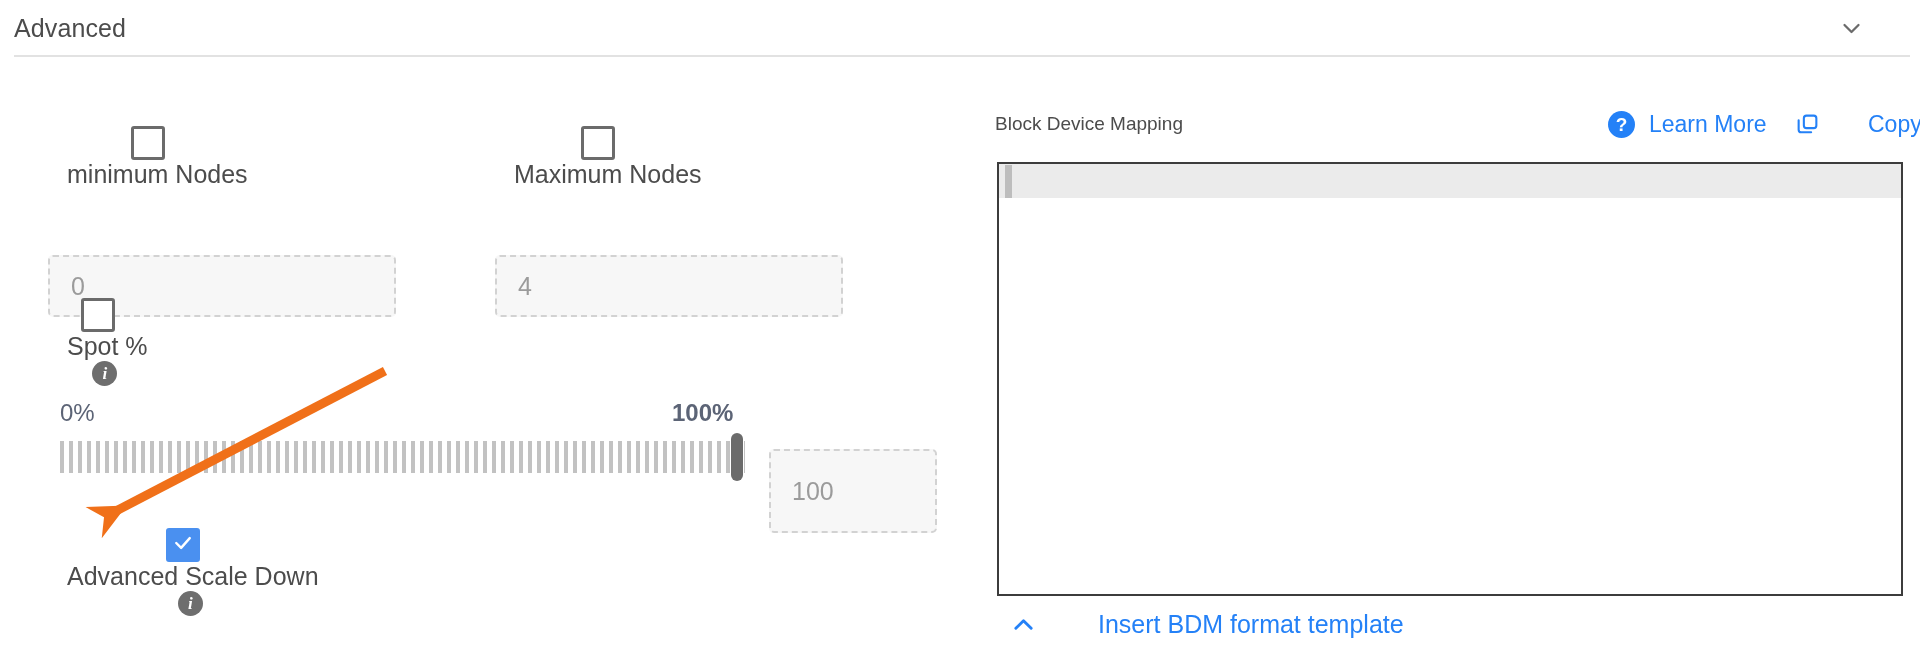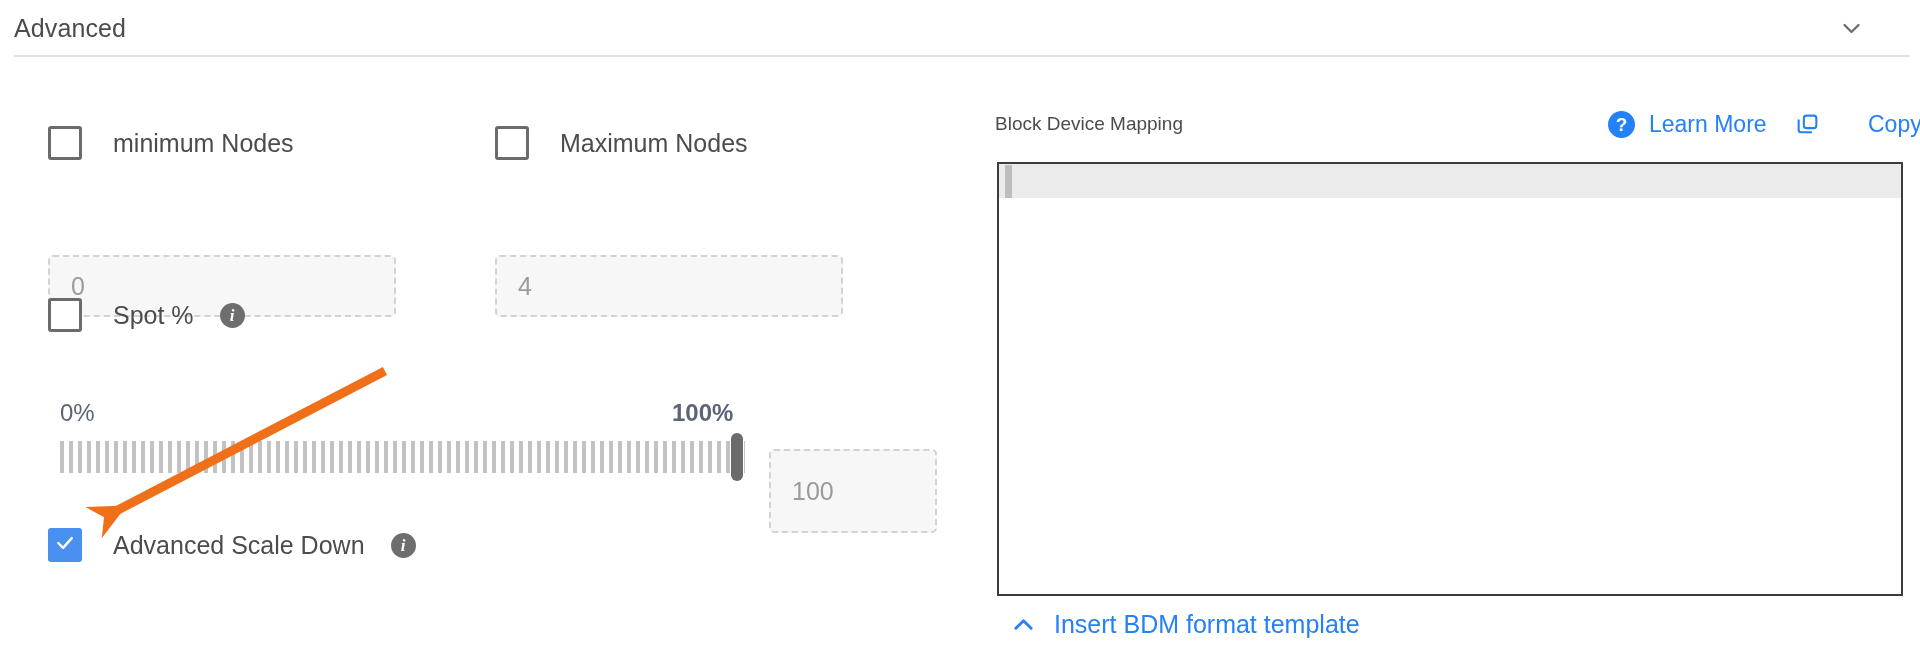--- a/index.html
+++ b/index.html
@@ -55,21 +55,22 @@
   .left-col {
     position: absolute;
     left: 0; top: 56px;
     width: 960px; height: 600px;
   }
 
   .cb-row {
     position: absolute;
     display: flex;
     align-items: center;
-    gap: 12px;
+    gap: 0px;
+    flex-direction: column;
   }
   .cbox {
     width: 34px; height: 34px;
     box-sizing: border-box;
     border: 3px solid #6b6b6b;
     border-radius: 3px;
     background: #fff;
     flex: 0 0 auto;
     cursor: pointer;
   }
@@ -223,20 +224,21 @@
     color: #333;
     white-space: pre;
   }
 
   .bdm-insert {
     position: absolute;
     left: 1012px; top: 610px;
     display: flex;
     align-items: center;
     cursor: pointer;
+    gap: 44px;
   }
   .bdm-insert .link-text { font-size: 25px; margin-left: 19px; }
   .chev-up { width: 23px; height: 23px; display:block; }
 
   
   .annot {
     position: absolute;
     left: 0; top: 0;
     width: 1920px; height: 656px;
     pointer-events: none;

